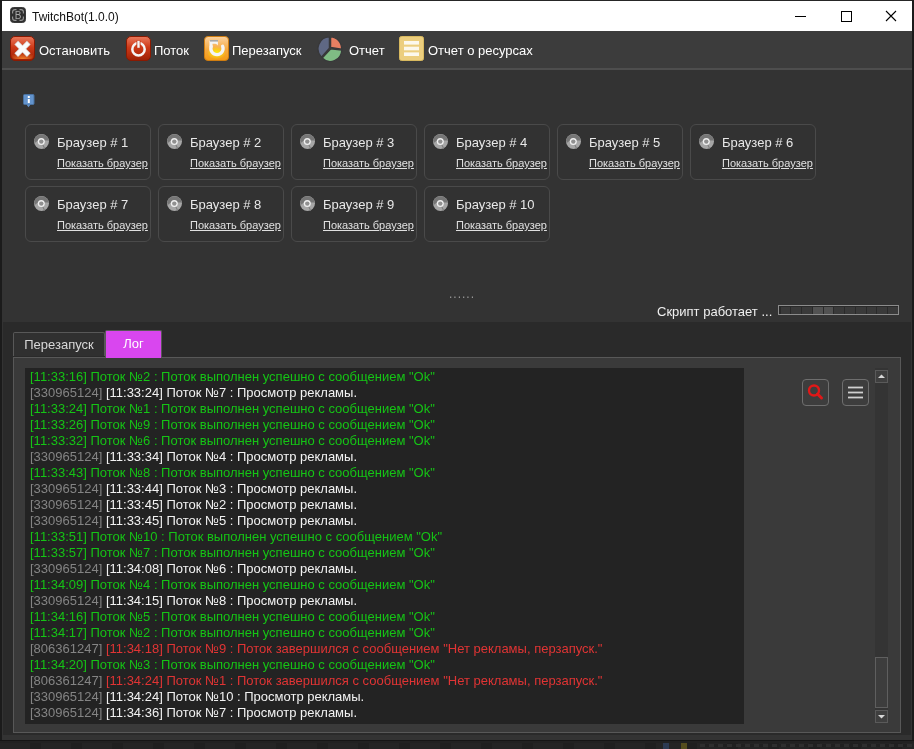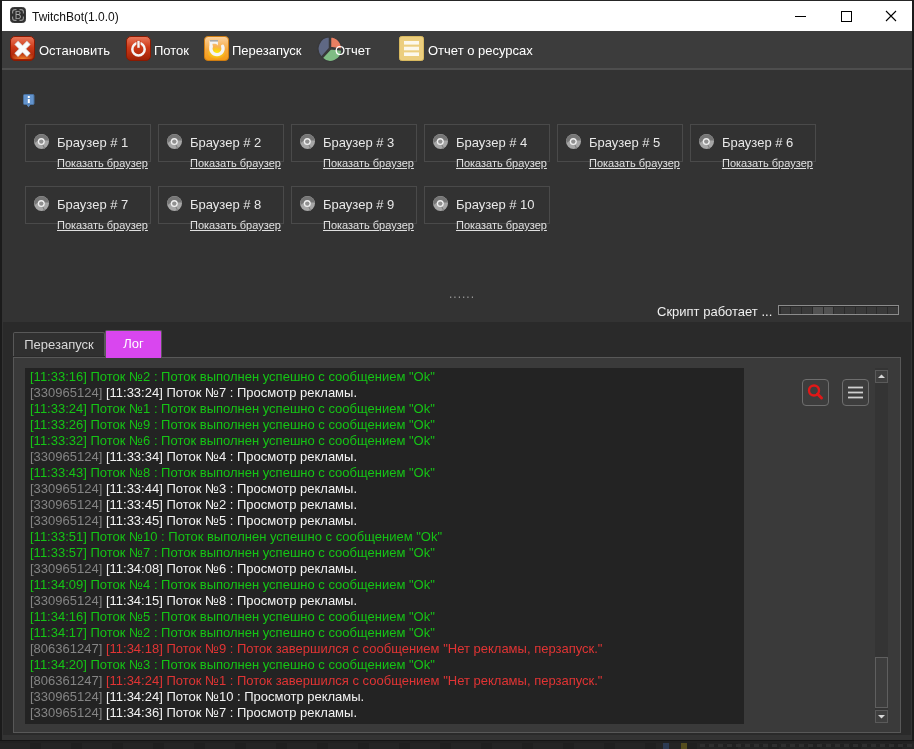--- a/index.html
+++ b/index.html
@@ -15,22 +15,22 @@
 
   
   #toolbar { left:2px; top:31px; width:910px; height:39px; background:#3c3c3c; border-bottom:2px solid #4e4e4e; }
   .tbtxt { font-size:13px; color:#ffffff; position:absolute; top:12px; }
 
   
   #main { left:1px; top:70px; width:912px; height:252px; background:#333333; }
 
   #infotext { left:40px; top:23px; font-size:13px; color:#f0f0f0; }
 
-  .card { position:absolute; width:126px; height:38px; background:#323232;
-          border:1px solid #4a4a4a; border-radius:0; }
+  .card { position:absolute; width:126px; height:56px; background:#323232;
+          border:1px solid #4a4a4a; border-radius:6px; }
   .cardname { position:absolute; left:31px; top:10px; font-size:13px; color:#e8e8e8; white-space:nowrap; }
   .cardlink { position:absolute; left:31px; top:32px; font-size:11px; color:#e0e0e0;
               text-decoration:underline; white-space:nowrap;text-align:center; }
   .cicon { position:absolute; left:8px; top:9px; }
 
   #dots { left:449px; top:287px; font-size:12px; color:#9a9a9a; letter-spacing:1px;}
   #scripttext { left:657px; top:304px; font-size:13px; color:#f0f0f0; }
   #pbar { left:778px; top:305px; width:121px; height:10px; border:1px solid #8c8c8c; background:#2a2a2a; }
   .seg { position:absolute; top:1px; height:7px; width:9.8px; background:#3a3a3a; }
 
@@ -137,21 +137,21 @@
       <path d="M 6 4.8 L 14 4.8" stroke="#a8a8a8" stroke-width="1.6"></path>
       <path d="M 13.8 6.3 L 13.8 9.6 L 10.4 6.3 Z" fill="#f4f4f4"></path>
     </svg>
     <div class="tbtxt" style="left:230px">Перезапуск</div>
 
     <svg class="abs" style="left:315px;top:4px" width="26" height="27" viewBox="0 0 26 27">
       <path d="M12.4 13.2 L12.4 1.8 A 11.5 11.9 0 0 0 4.4 22.1 Z" fill="#5f6884" stroke="#38383a" stroke-width="1.3"></path>
       <path d="M13.6 12.4 L13.6 1.8 A 11.5 11.9 0 0 1 24.6 14.2 Z" fill="#e87f62" stroke="#38383a" stroke-width="1.3"></path>
       <path d="M13.8 13.8 L24.8 15 A 11.5 11.9 0 0 1 5.2 23 Z" fill="#7fbc84" stroke="#38383a" stroke-width="1.3"></path>
     </svg>
-    <div class="tbtxt" style="left:333px">Отчет</div>
+    <div class="tbtxt" style="left:347px">Отчет</div>
 
     <svg class="abs" style="left:397px;top:5px" width="25" height="25" viewBox="0 0 25 25">
       <rect x="0.5" y="0.5" width="24" height="24" rx="2" fill="#ecce7e" stroke="#d8b95f"></rect>
       <rect x="5" y="5" width="15" height="3.6" fill="#fcf8ec"></rect>
       <rect x="5" y="10.7" width="15" height="3.6" fill="#fcf8ec"></rect>
       <rect x="5" y="16.4" width="15" height="3.6" fill="#fcf8ec"></rect>
     </svg>
     <div class="tbtxt" style="left:426px">Отчет о ресурсах</div>
   </div>
 

